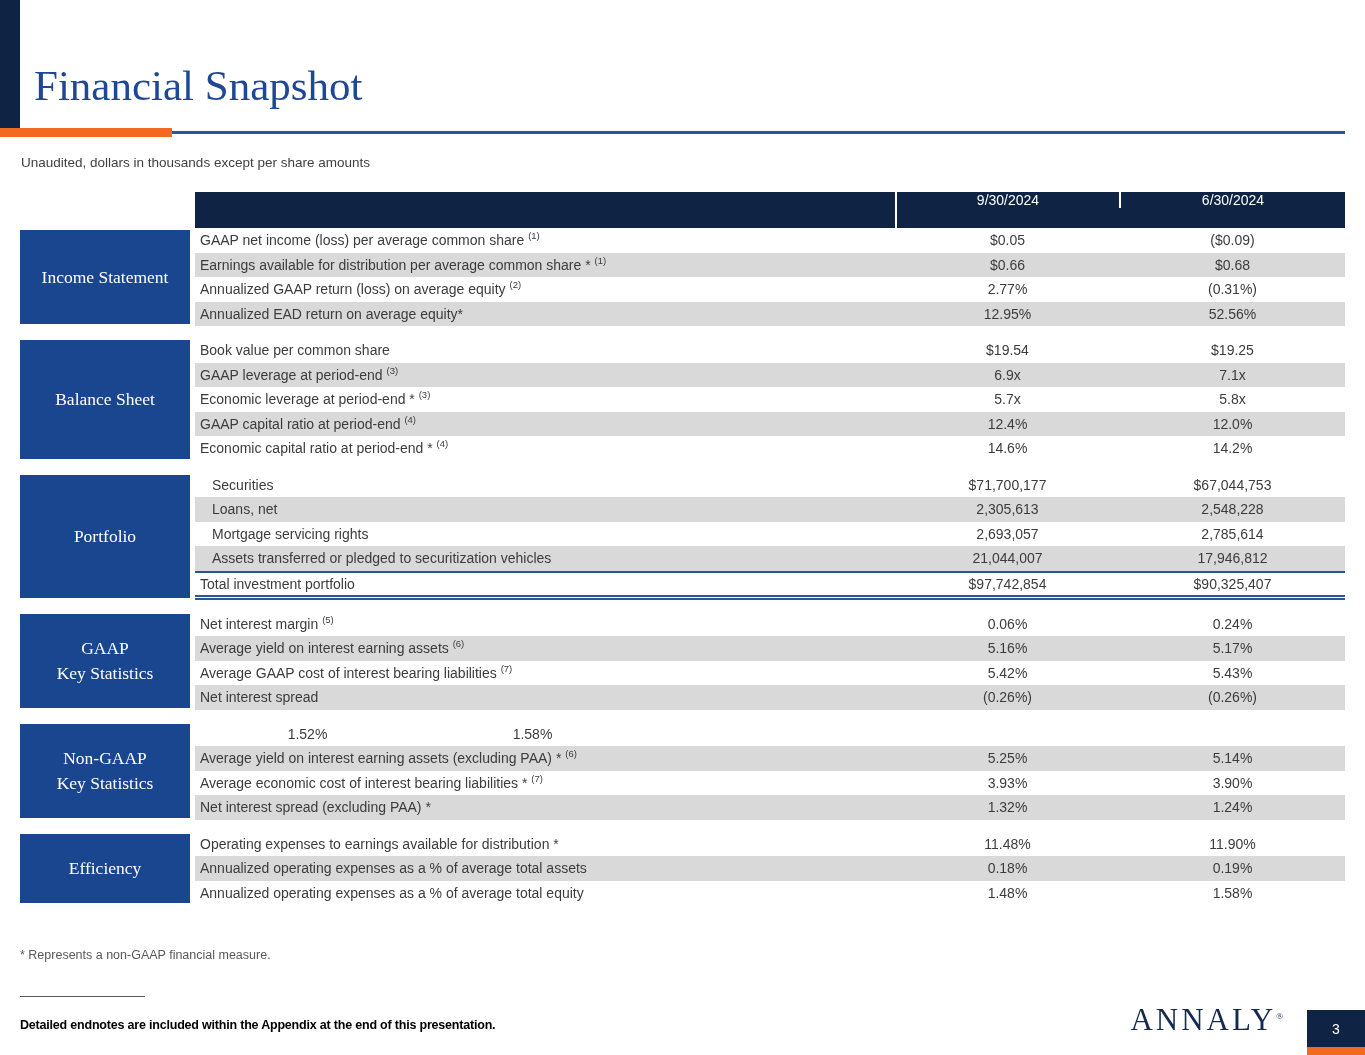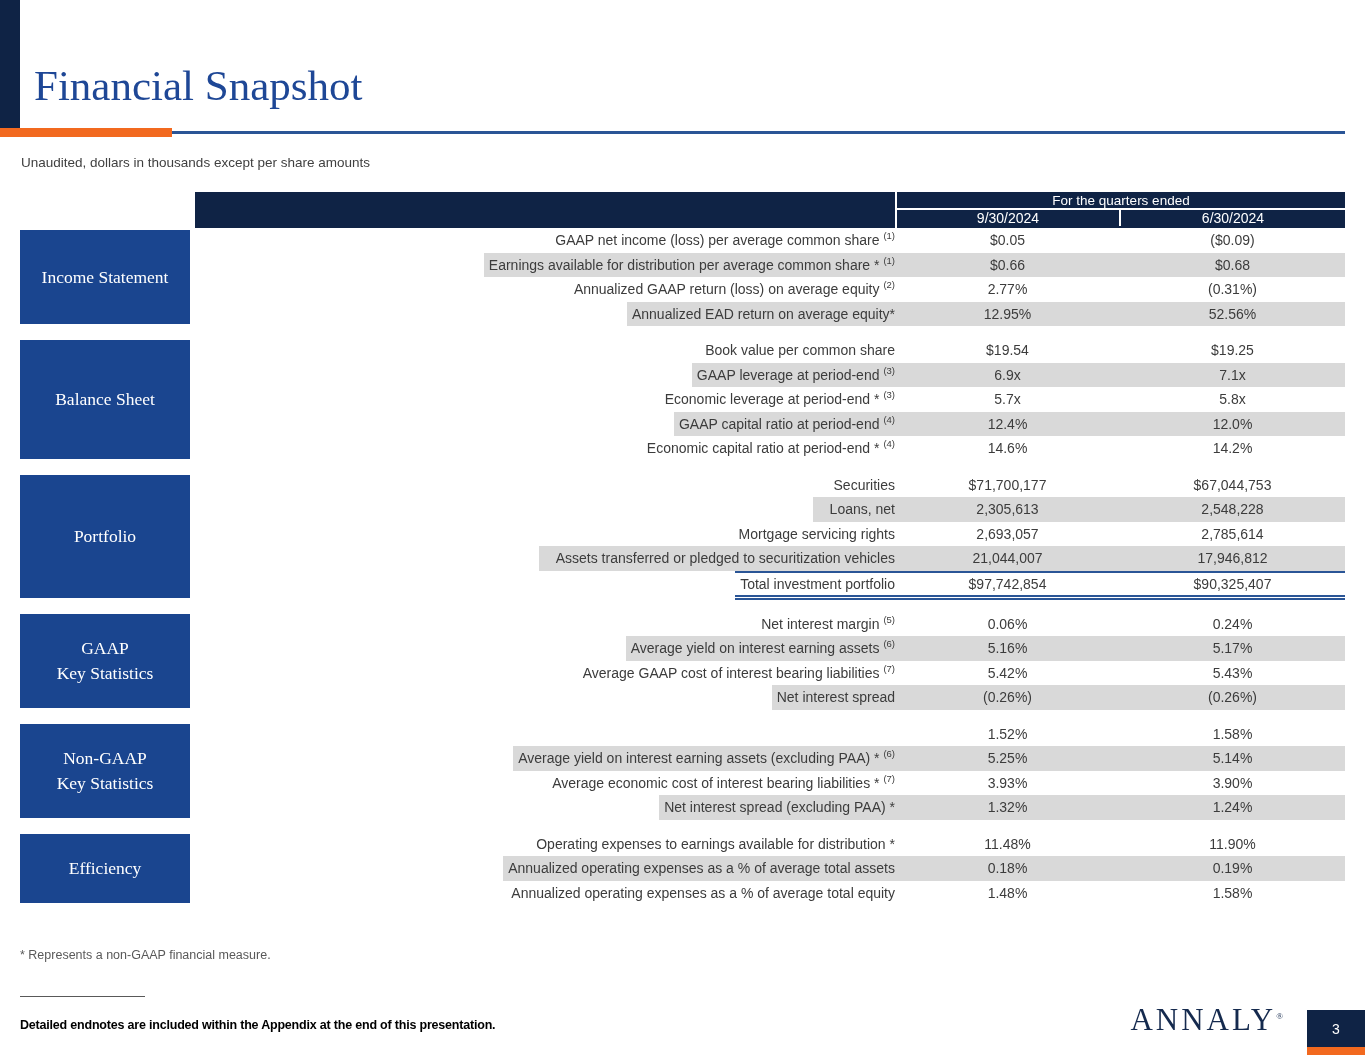--- a/index.html
+++ b/index.html
@@ -34,21 +34,21 @@
 
   
   #table-body{position:absolute;left:20px;top:228px;width:1325px;display:flex;flex-direction:column;}
   .section{display:flex;margin-bottom:12px;}
   .section:last-child{margin-bottom:0;}
   .cat-box{
     width:170px;margin:2px 5px 2px 0;background:var(--blue);color:#fff;
     font-family:"Liberation Serif",serif;font-size:17.5px;line-height:1.4;
     display:flex;flex-direction:column;justify-content:center;align-items:center;text-align:center;
   }
-  .rows{flex:1;display:flex;flex-direction:column;align-items:flex-end;}
+  .rows{flex:1;display:flex;flex-direction:column;}
   .row{display:flex;height:24.5px;align-items:center;font-size:14px;color:var(--text);}
   .row.alt{background:var(--rowgray);}
   .row .label{flex:1;padding-left:5px;white-space:nowrap;}
   .row.indent .label{padding-left:17px;}
   .row .val{width:225px;text-align:center;}
   .row.total{border-top:2px solid var(--rule);border-bottom:5px double var(--rule);height:29px;}
   .row sup{font-size:9.5px;line-height:0;}
 
   
   .footnote-rule{position:absolute;left:20px;top:996px;width:125px;height:0;border-top:1px solid #595959;}
@@ -68,21 +68,20 @@
 
 <div class="left-bar"></div>
 <div class="orange-accent"></div>
 <div class="blue-rule"></div>
 
 <div class="page-title">Financial Snapshot</div>
 <div class="subtitle">Unaudited, dollars in thousands except per share amounts</div>
 
 <div class="table-header">
   <div class="qtr-block">
-    <div class="qtr-title">For the quarters ended</div>
     <div class="date-row">
       <div class="date-cell first">9/30/2024</div>
       <div class="date-cell">6/30/2024</div>
     </div>
   </div>
 </div>
 
 <div id="table-body">
     <div class="section">
       <div class="cat-box">

